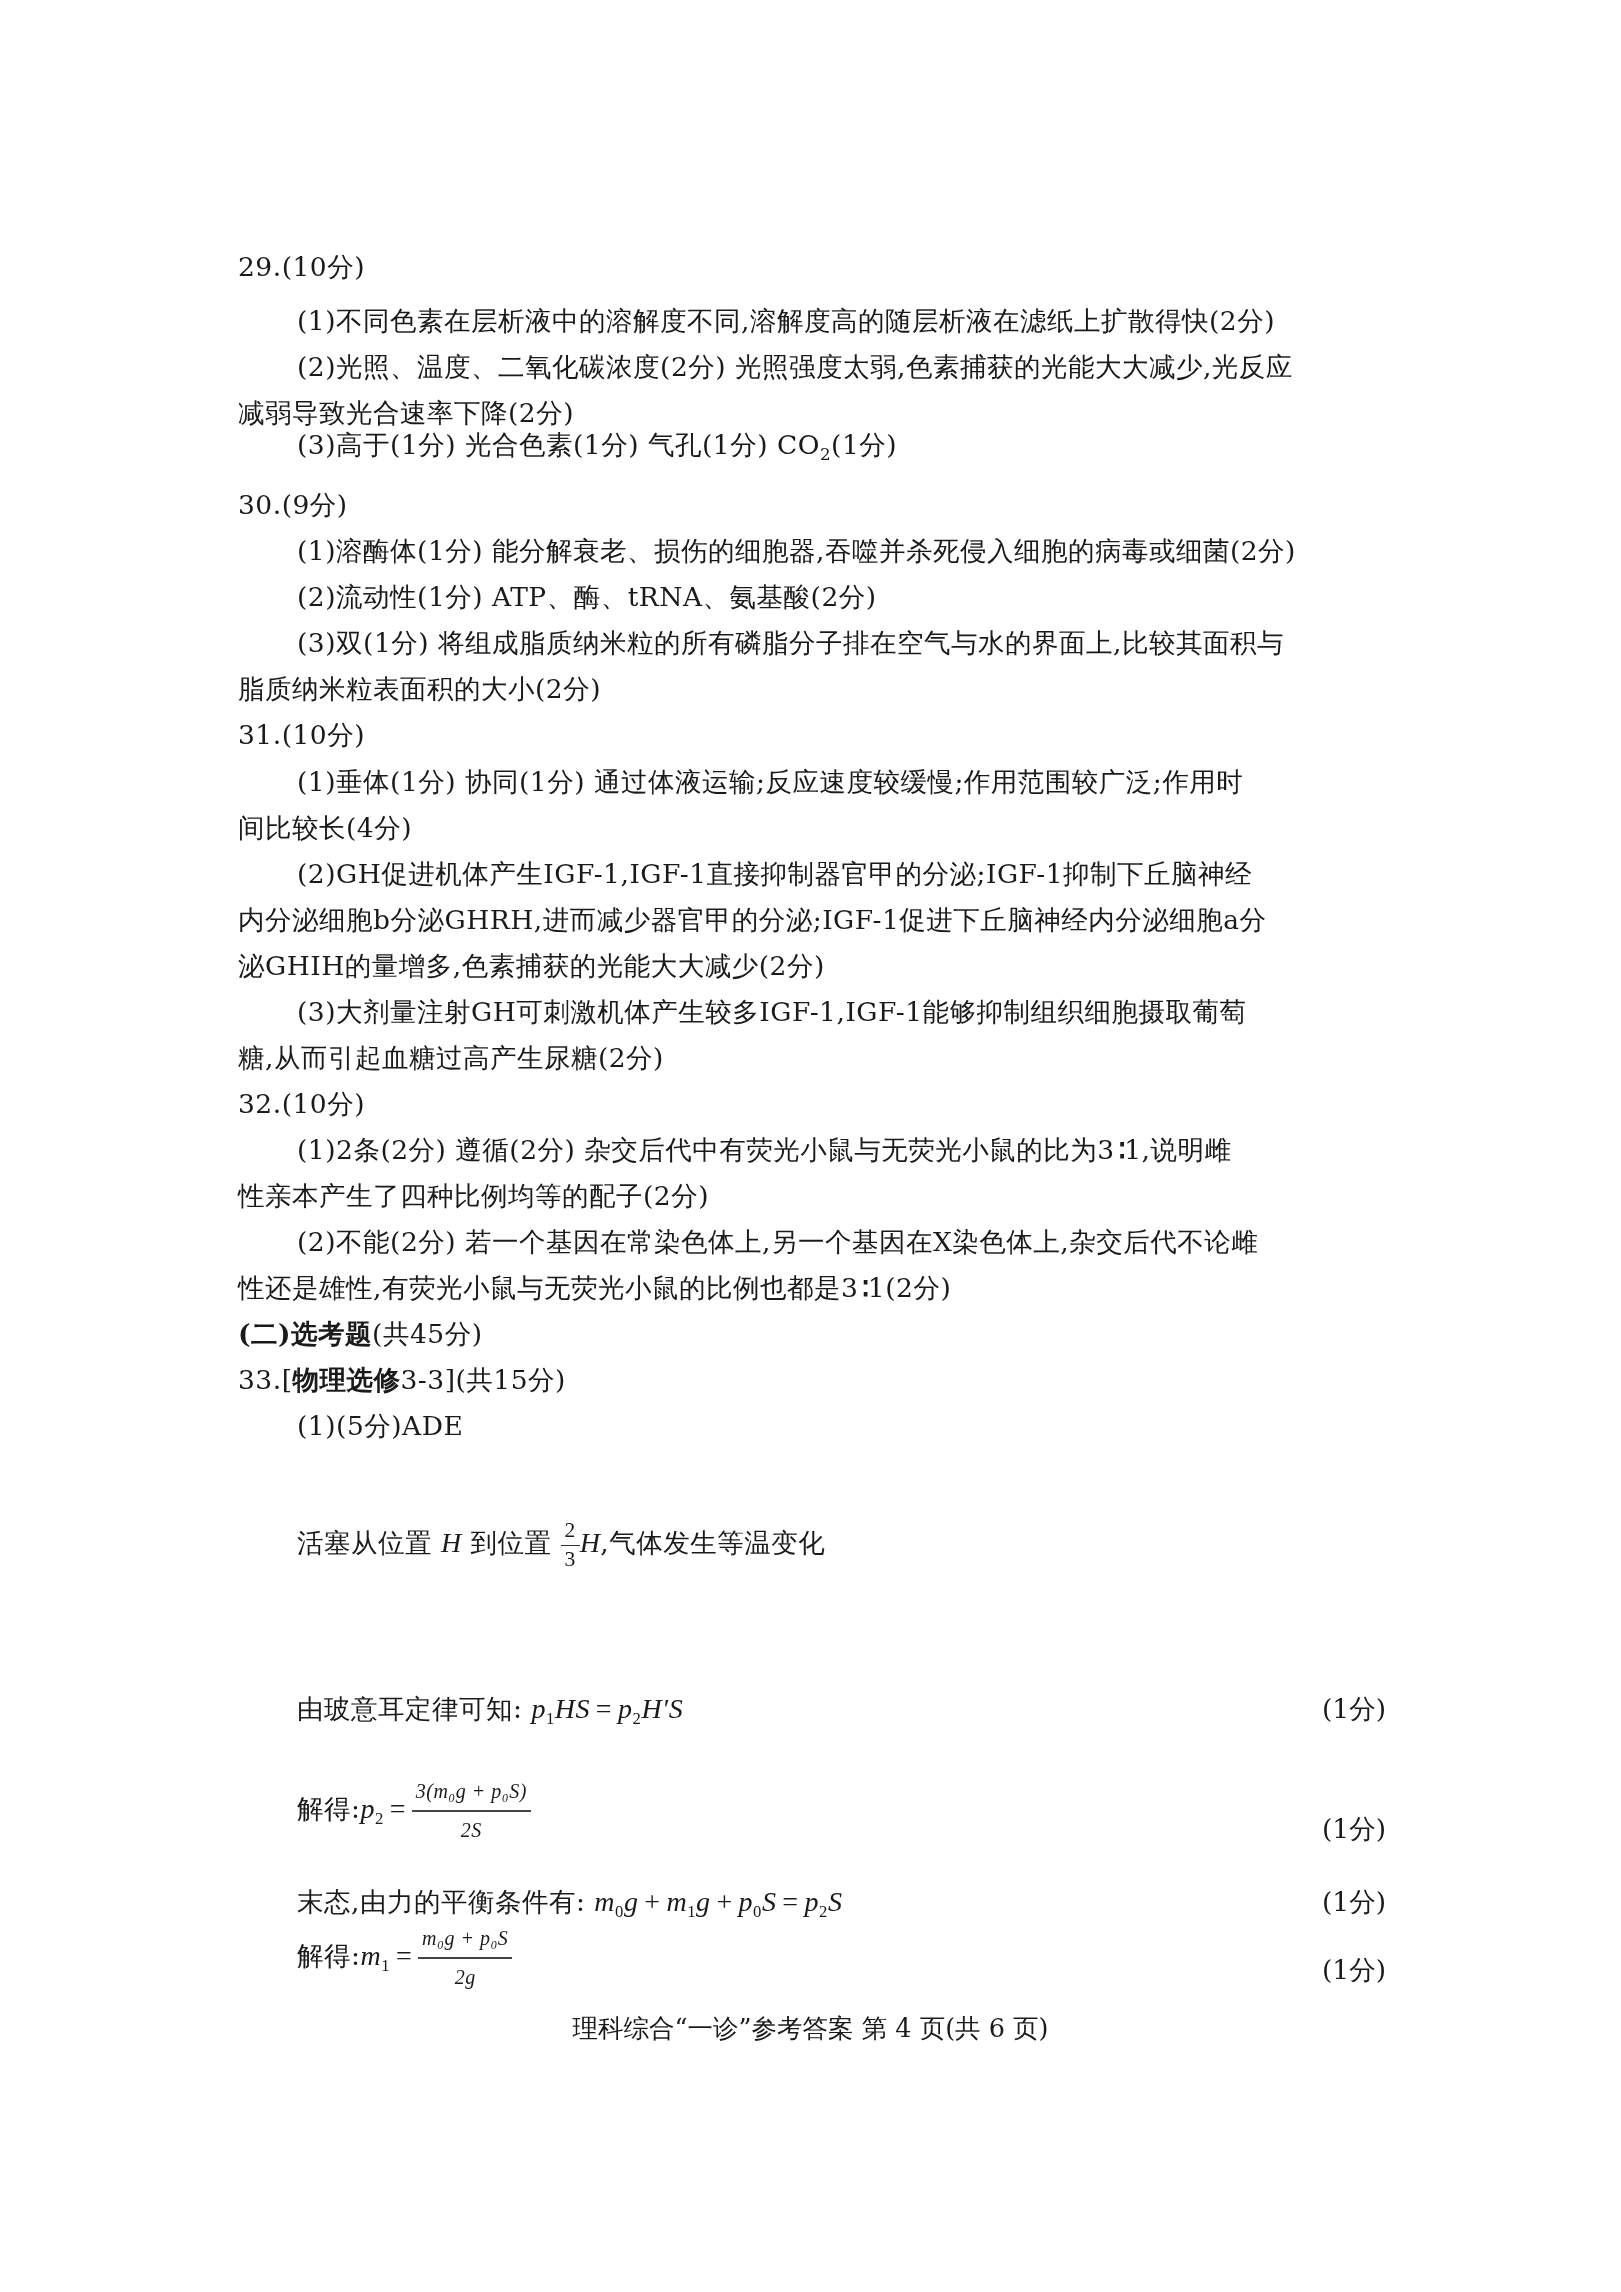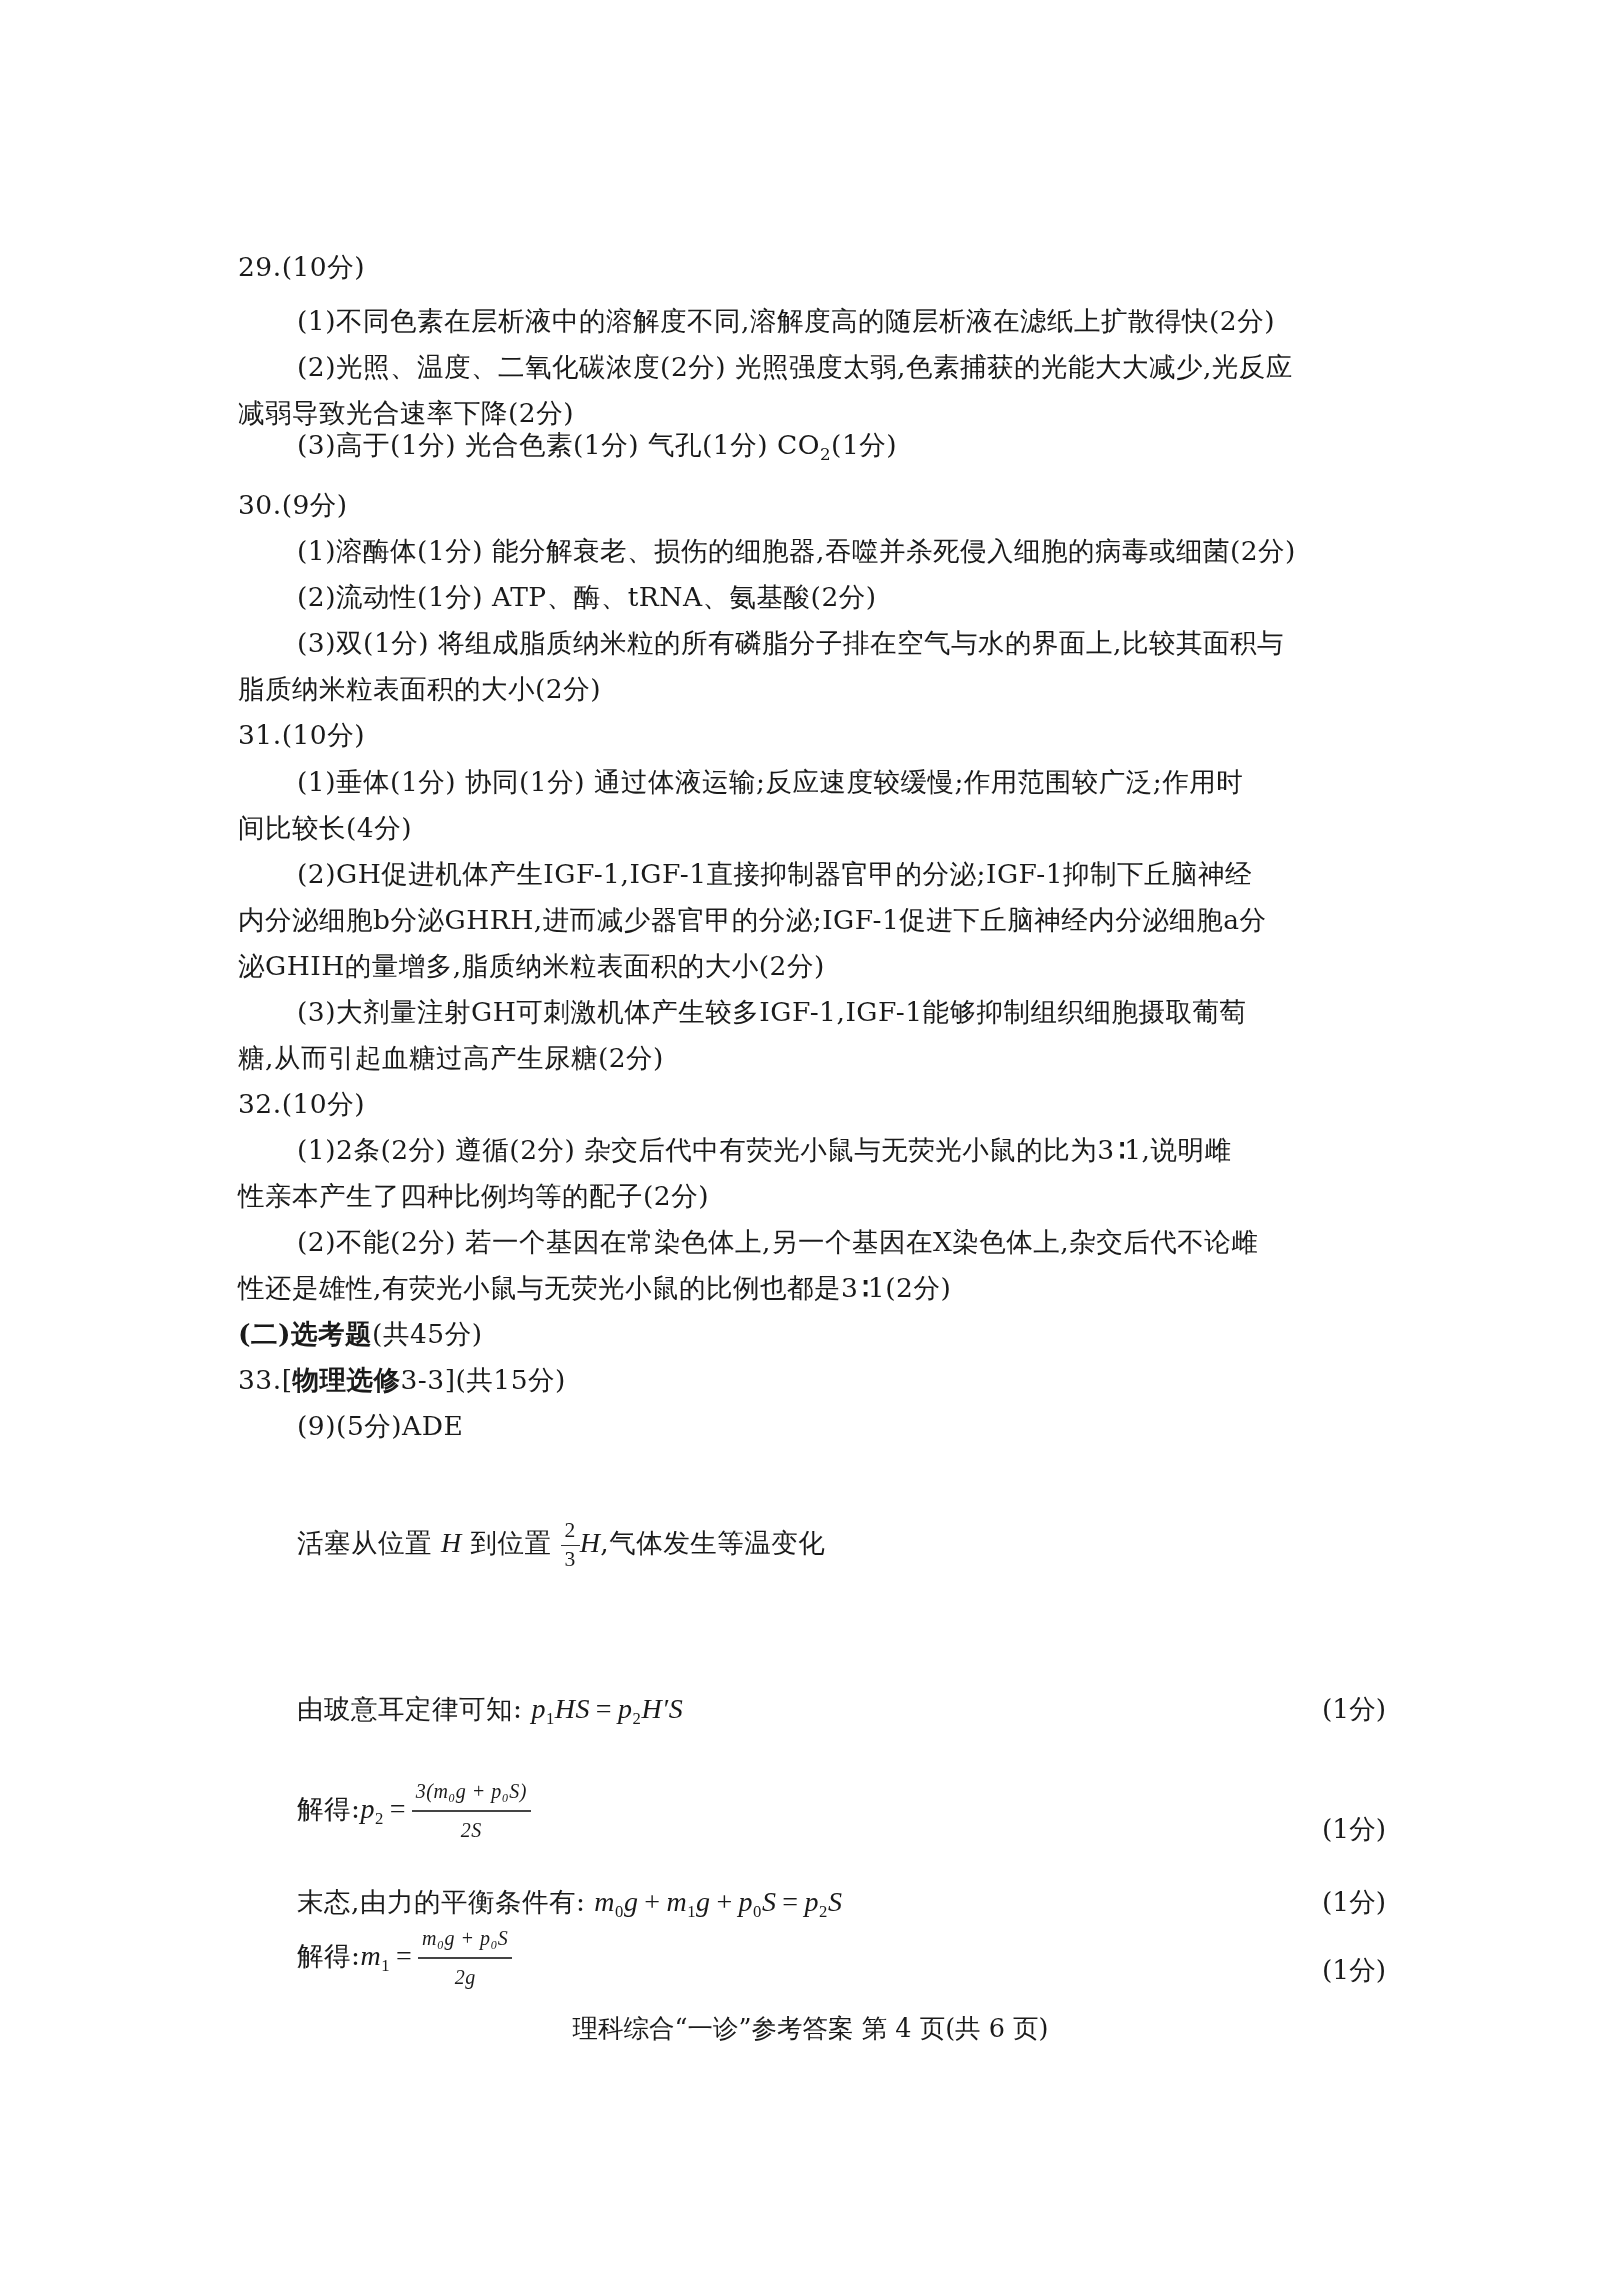--- a/index.html
+++ b/index.html
@@ -48,38 +48,38 @@
   <div class="line l1" style="top:533px">(1)溶酶体(1分)  能分解衰老、损伤的细胞器,吞噬并杀死侵入细胞的病毒或细菌(2分)</div>
   <div class="line l1" style="top:579px">(2)流动性(1分)  ATP、酶、tRNA、氨基酸(2分)</div>
   <div class="line l1" style="top:625px">(3)双(1分)  将组成脂质纳米粒的所有磷脂分子排在空气与水的界面上,比较其面积与</div>
   <div class="line l0" style="top:671px">脂质纳米粒表面积的大小(2分)</div>
 
   <div class="line l0" style="top:717px">31.(10分)</div>
   <div class="line l1" style="top:764px">(1)垂体(1分)  协同(1分)  通过体液运输;反应速度较缓慢;作用范围较广泛;作用时</div>
   <div class="line l0" style="top:810px">间比较长(4分)</div>
   <div class="line l1" style="top:856px">(2)GH促进机体产生IGF-1,IGF-1直接抑制器官甲的分泌;IGF-1抑制下丘脑神经</div>
   <div class="line l0" style="top:902px">内分泌细胞b分泌GHRH,进而减少器官甲的分泌;IGF-1促进下丘脑神经内分泌细胞a分</div>
-  <div class="line l0" style="top:948px">泌GHIH的量增多,脂质纳米粒表面积的大小(2分)</div>
+  <div class="line l0" style="top:948px">泌GHIH的量增多,色素捕获的光能大大减少(2分)</div>
   <div class="line l1" style="top:994px">(3)大剂量注射GH可刺激机体产生较多IGF-1,IGF-1能够抑制组织细胞摄取葡萄</div>
   <div class="line l0" style="top:1040px">糖,从而引起血糖过高产生尿糖(2分)</div>
 
   <div class="line l0" style="top:1086px">32.(10分)</div>
   <div class="line l1" style="top:1132px">(1)2条(2分)  遵循(2分)  杂交后代中有荧光小鼠与无荧光小鼠的比为3∶1,说明雌</div>
   <div class="line l0" style="top:1178px">性亲本产生了四种比例均等的配子(2分)</div>
   <div class="line l1" style="top:1224px">(2)不能(2分)  若一个基因在常染色体上,另一个基因在X染色体上,杂交后代不论雌</div>
   <div class="line l0" style="top:1270px">性还是雄性,有荧光小鼠与无荧光小鼠的比例也都是3∶1(2分)</div>
 
   <div class="line l0" style="top:1316px">
     <span class="bold">(二)选考题</span><span>(共45分)</span>
   </div>
 
   <div class="line l0" style="top:1362px">
     <span>33.[</span><span class="bold">物理选修</span><span>3-3](共15分)</span>
   </div>
-  <div class="line l1" style="top:1408px">(9)(5分)ADE</div>
+  <div class="line l1" style="top:1408px">(1)(5分)ADE</div>
 
 
   <div class="line l1" style="top:1519px">
     <span>活塞从位置</span>
     <span class="math">H</span>
     <span>到位置</span>
     <span class="frac small">
         <span class="num">2</span>
         <span class="den">3</span>
       </span><span class="math">H</span><span>,气体发生等温变化</span>

